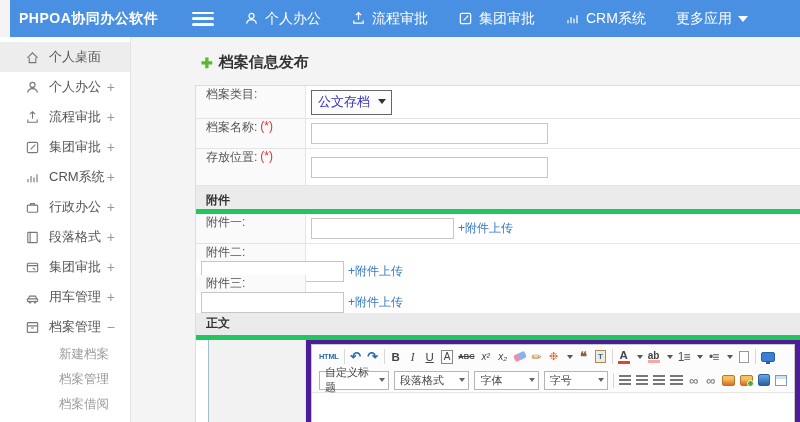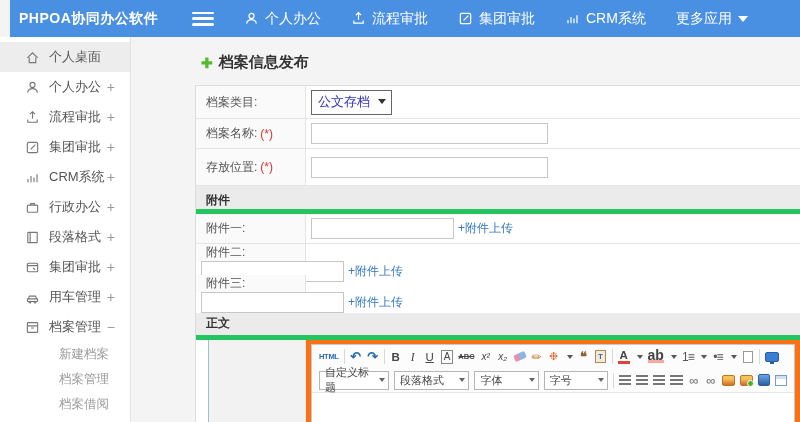--- a/index.html
+++ b/index.html
@@ -33,42 +33,42 @@
   
   .main { position:absolute; left:131px; top:37px; width:669px; height:385px; background:#f4f4f4; }
   .title-row { padding:16px 0 13px 70px; display:flex; align-items:center; gap:6px; }
   .plus-glyph { color:#5cb832; font-size:14px; font-weight:bold; line-height:1; }
   .page-title { font-size:15px; font-weight:bold; color:#333; }
 
   .form-table { margin-left:64px; width:605px; border:1px solid #ddd; border-right:0; background:#fff; }
   .frow { display:flex; border-bottom:1px solid #e4e4e4; }
   .frow:last-child { border-bottom:0; }
   .flabel { width:110px; background:#fafafa; border-right:1px solid #e4e4e4; display:flex;
-            align-items:center; padding-left:10px; font-size:12px; color:#555; gap:3px; flex-shrink:0; }
+            align-items:flex-start; padding-left:10px; font-size:12px; color:#555; gap:3px; flex-shrink:0; }
   .req { color:#e03131; font-style:normal; font-size:12px; }
   .fcontent { flex:1; display:flex; align-items:center; padding-left:5px; background:#fff; }
   .h33 { height:33px; } .h30 { height:30px; } .h37 { height:37px; } .h31 { height:31px;flex-direction:column; }
   .fsection { height:28px; line-height:28px; background:#ebebeb; border-bottom:5px solid #22c55e;
               font-size:12px; font-weight:bold; color:#333; padding-left:10px; }
   .fsection.tall { height:34px; line-height:34px; }
 
   .sel-box { display:inline-flex; align-items:center; gap:8px; border:1px solid #666; background:#fdfdfd;
              padding:2px 5px 3px 6px; font-size:13px; color:#3535c0; cursor:pointer; }
   .sel-box .tri { width:0; height:0; border:4px solid transparent; border-top:5px solid #333; margin-top:4px; }
 
   .txt { border:1px solid #c6c6c6; height:21px; background:#fff; outline:none; font-size:12px; padding:0 3px; }
   .w-lg { width:237px; }
   .w-sm { width:143px; }
   .upload-link { color:#3779c2; font-size:12px; margin-left:4px; text-decoration:none; cursor:pointer; }
 
   
   .editor-row { height:83px; border-bottom:0; }
   .editor-label { position:relative; background:linear-gradient(90deg,#fff 12px,#f2f2f2 12px); }
   .editor-label::before { content:""; position:absolute; left:12px; top:0; bottom:0; width:1px; background:#a0bfd0; }
-  .editor-cell { background:#f97316; padding:4px 5px 0 5px; align-items:flex-start; }
+  .editor-cell { background:#4c1d95; padding:4px 5px 0 5px; align-items:flex-start; }
   .editor { width:484px; background:#fff; border:1px solid #c9c9c9; height:120px; }
   .tbar { display:flex; align-items:center; padding:0 7px; gap:5px; height:23px; background:#fcfcfc; }
   .tbar2 { height:25px; border-bottom:1px solid #e6e6e6; }
   .tb { display:inline-flex; align-items:center; justify-content:center; min-width:12px; height:17px;
         font-size:11.5px; color:#444; cursor:pointer; }
   .tb-sep { width:1px; height:15px; background:#d8d8d8; }
   .tb-html { font-size:7.5px; font-weight:bold; color:#2b6cb0; letter-spacing:-0.3px; }
   .tb-undo, .tb-redo { color:#2b6cb0; font-size:13px; font-weight:bold; }
   .tb-b { font-weight:bold; }
   .tb-i { font-style:italic; font-family:"Liberation Serif", serif; }
@@ -77,21 +77,21 @@
   .tb-strike { font-size:7.5px; text-decoration:line-through; font-weight:bold; }
   .tb-sup, .tb-sub { font-size:10px; font-style:italic; }
   .eraser-icon { width:12px; height:7px; border-radius:2px; transform:rotate(-25deg);
                  background:linear-gradient(90deg,#e890b0 45%,#8ab4e8 45%); }
   .tb-brush { color:#c07828; font-size:12px; }
   .tb-wand { color:#d8662a; font-size:11px; }
   .tb-quote { color:#8a6238; font-size:13px; font-weight:bold; }
   .paste-icon { width:11px; height:13px; border:1px solid #b08858; background:#f6ead6; font-size:8px;
                 color:#2b6cb0; display:inline-flex; align-items:center; justify-content:center; font-weight:bold; }
   .tb-color { font-weight:bold; border-bottom:3px solid #d43; height:14px; }
-  .tb-high { font-size:14px; font-weight:bold; border-bottom:3px solid #fca5a5; height:13px; }
+  .tb-high { font-size:10px; font-weight:bold; border-bottom:3px solid #fca5a5; height:13px; }
   .tb-list { font-size:12px; color:#555; letter-spacing:-1px; }
   .doc-icon { width:10px; height:12px; border:1px solid #999; background:#fff; }
   .monitor-icon { width:14px; height:10px; background:#3b7fd4; border:1px solid #2c5f9e; border-radius:2px; position:relative; }
   .monitor-icon::after { content:""; position:absolute; left:4px; bottom:-3px; width:4px; height:3px; background:#2c5f9e; }
   .mini-caret { width:0; height:0; border:3px solid transparent; border-top:4px solid #555; margin:3px 0 0 2px; }
   .sel2 { display:inline-flex; align-items:center; justify-content:space-between; border:1px solid #b5b5b5;
           background:#fff; height:19px; font-size:11px; color:#444; padding:0 3px 0 5px; cursor:pointer; }
   .sel2 .mini-caret { border-top-color:#666; }
   .w72 { width:74px; } .w78 { width:80px; } .w66 { width:68px; }
   .bars-icon { width:13px; height:10px; background:repeating-linear-gradient(#777 0 2px, transparent 2px 4px); }

